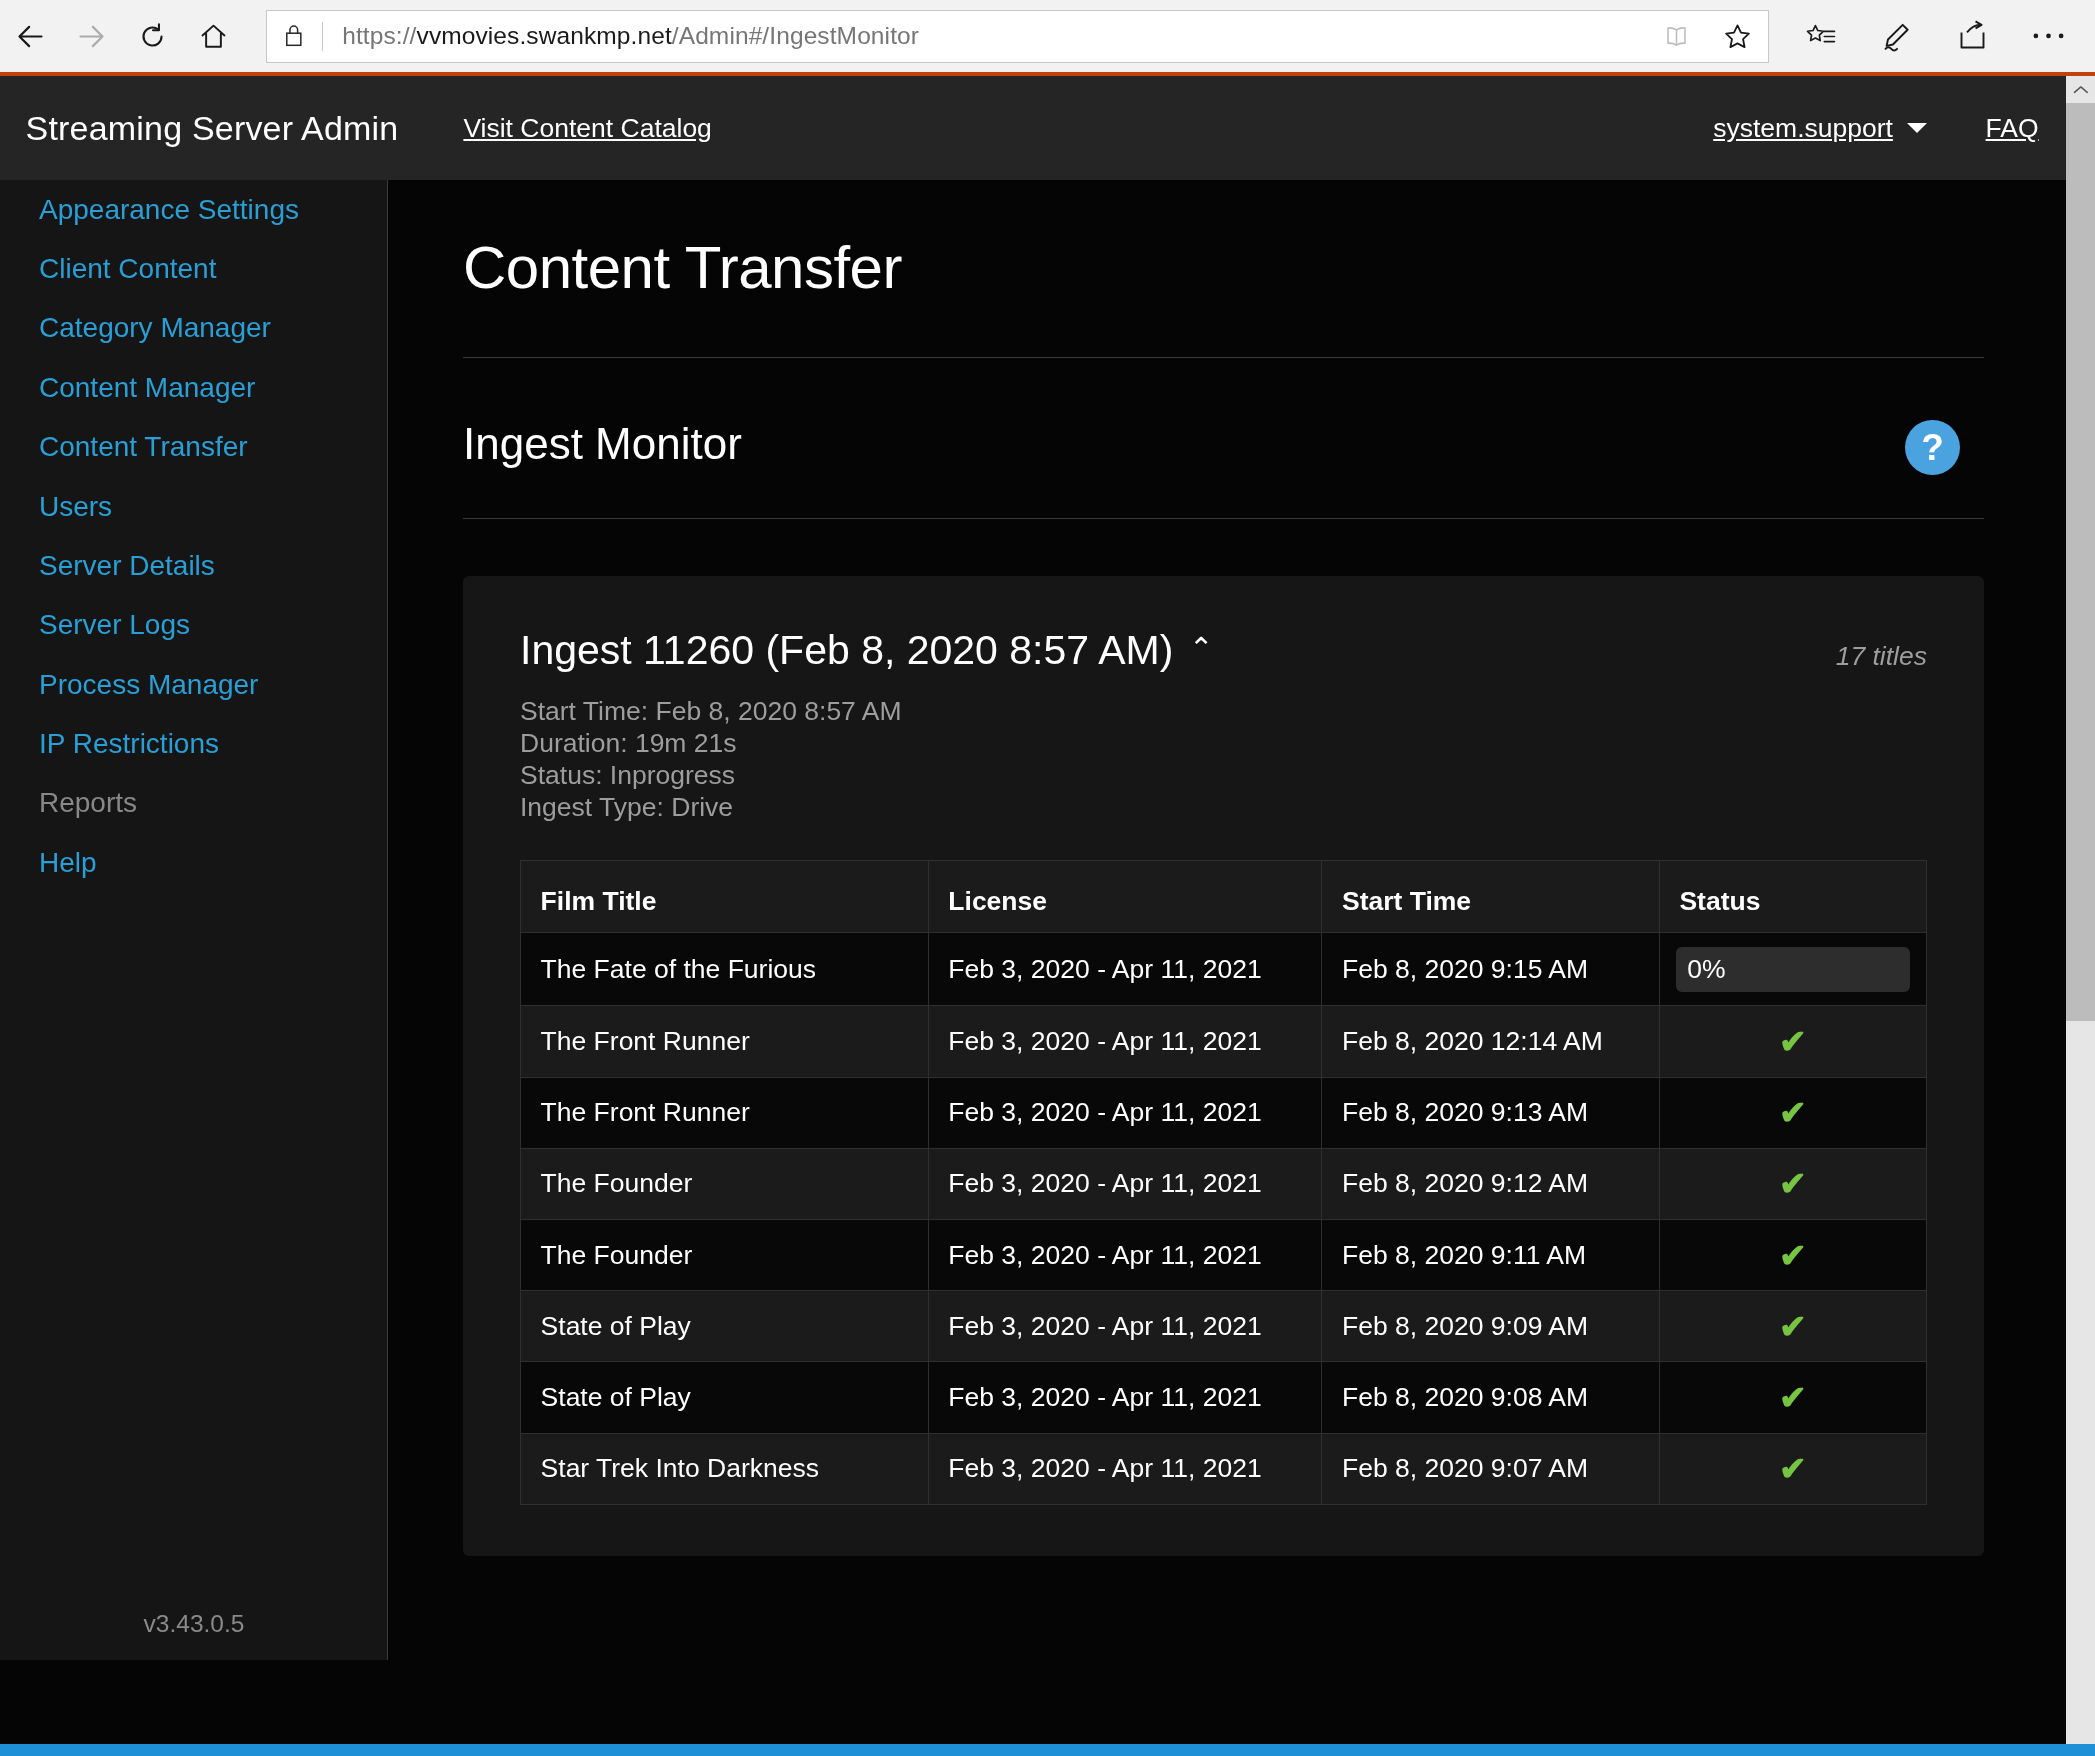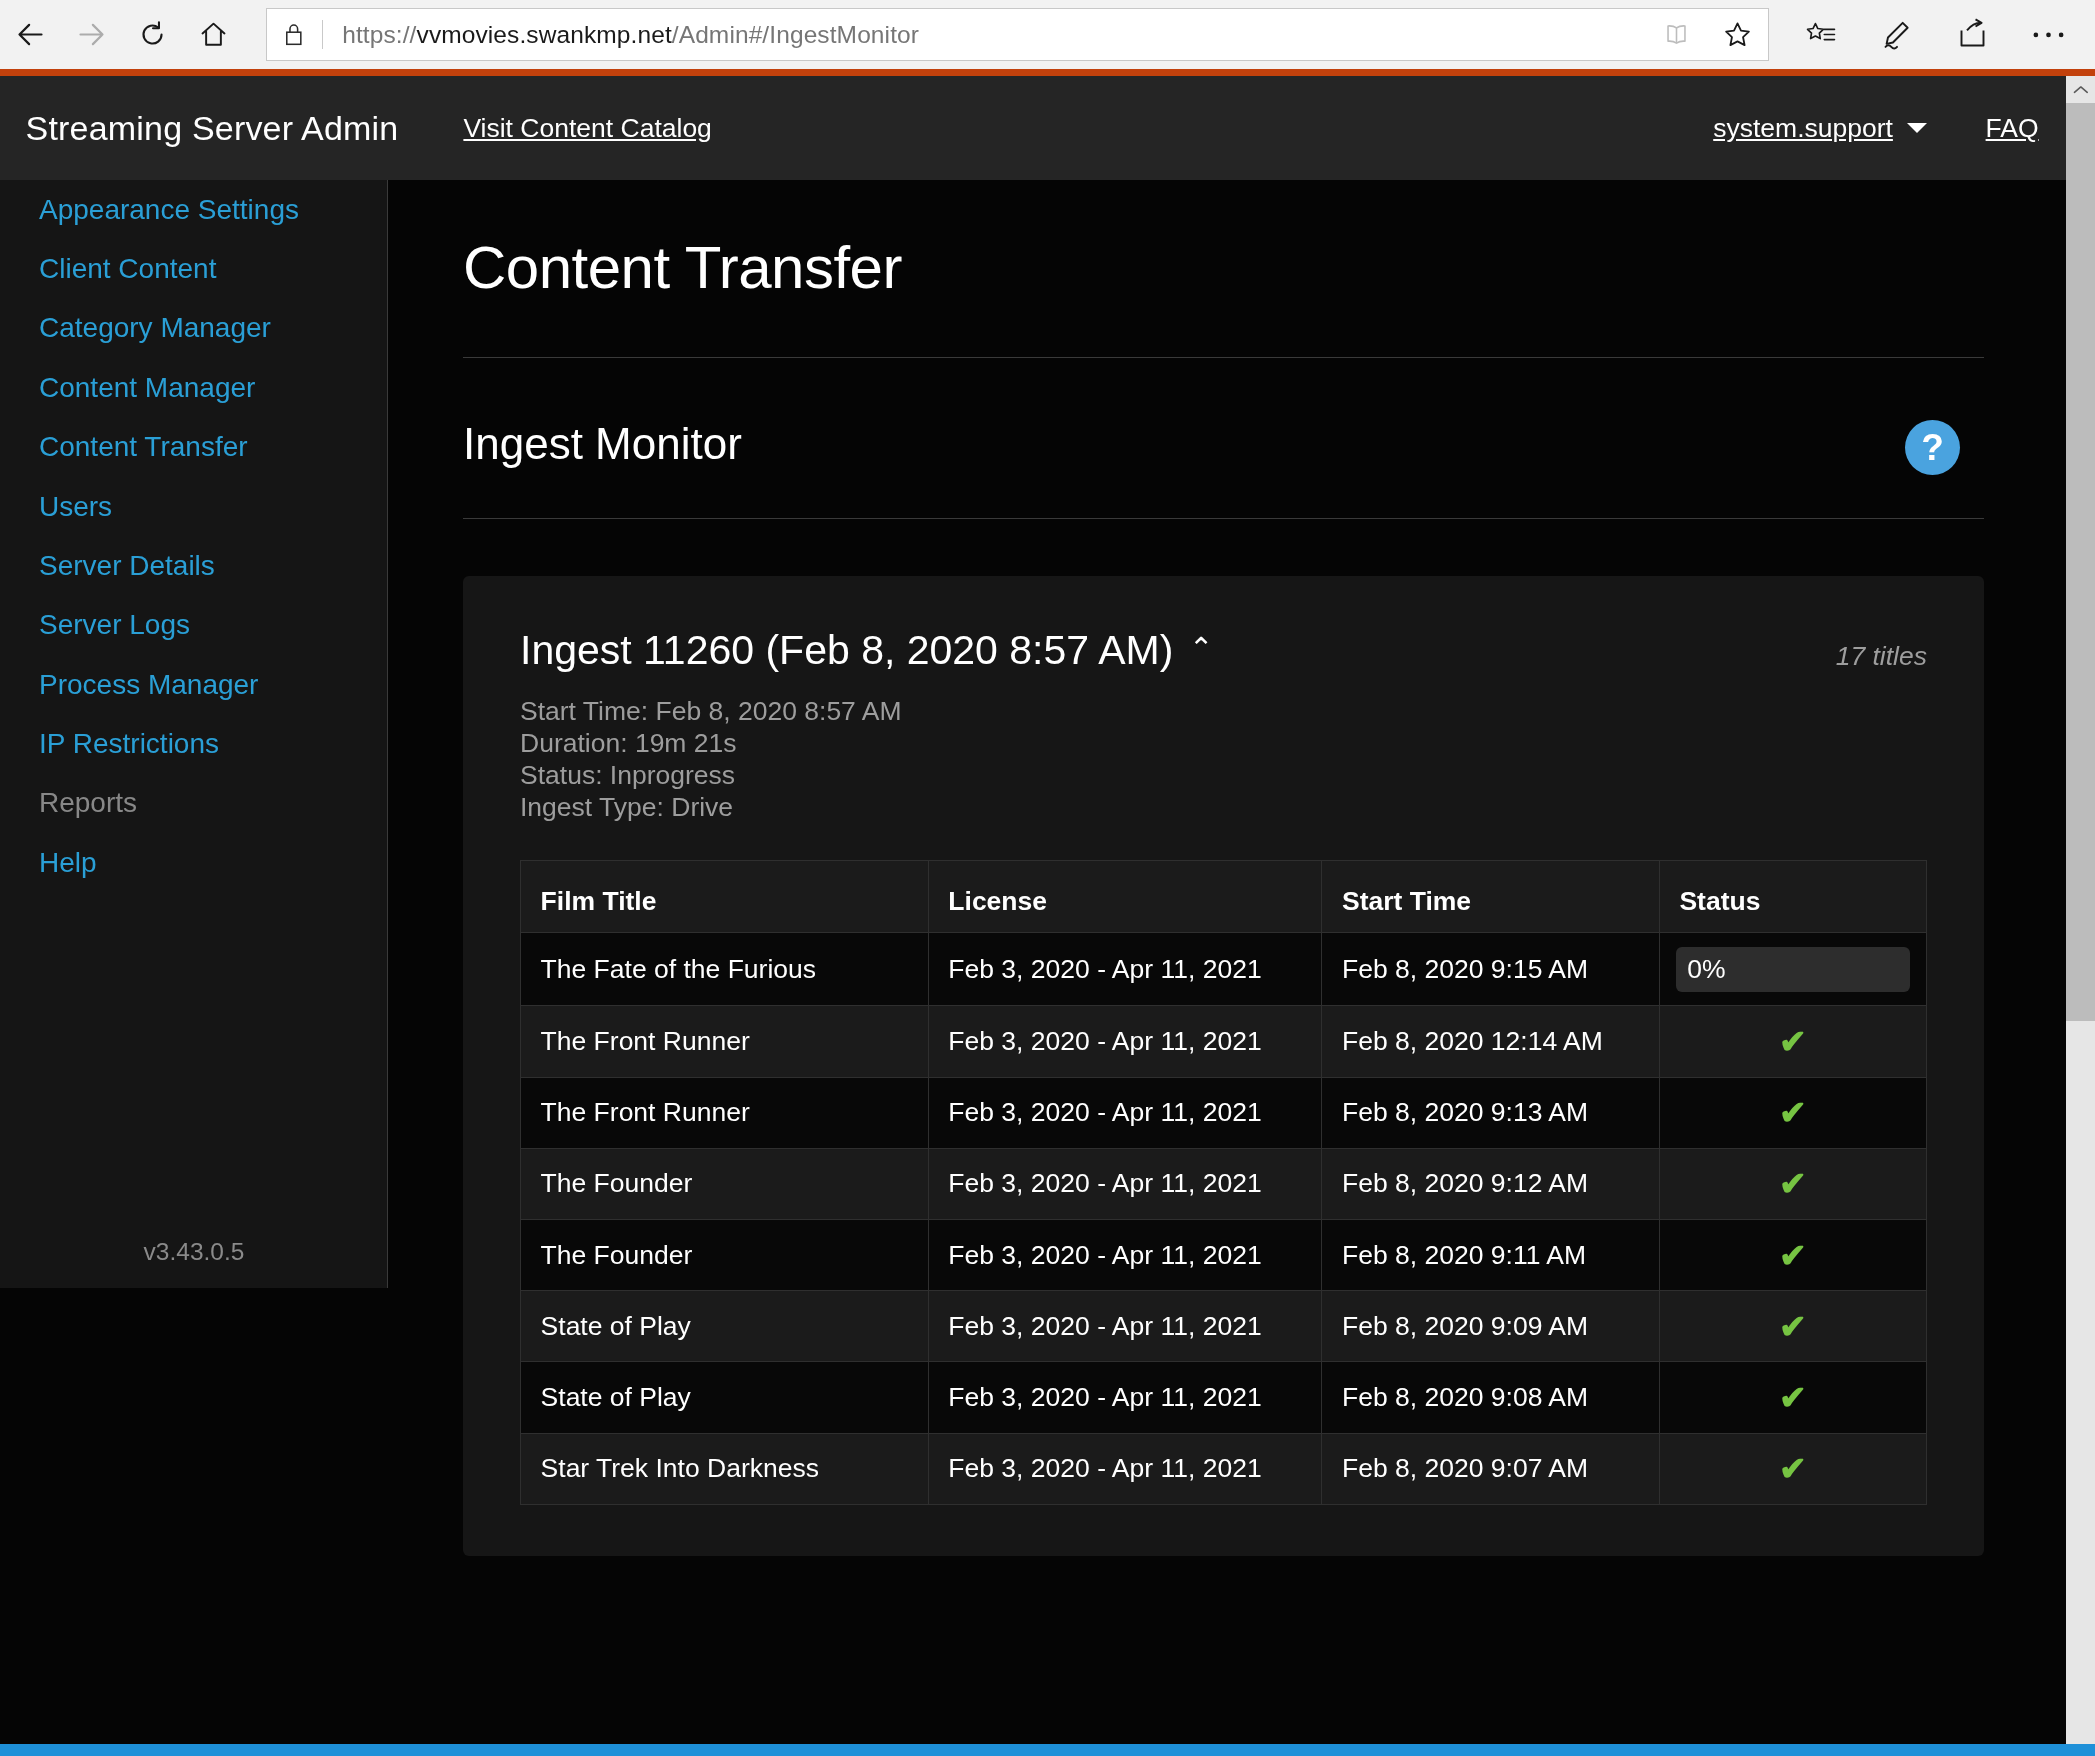--- a/index.html
+++ b/index.html
@@ -8,21 +8,21 @@
     font-family: "Liberation Sans", sans-serif;
     background: #000;
     overflow: hidden;
   }
 
   
   #browser-chrome {
     position: absolute; top: 0; left: 0;
     width: 2096px; height: 76px;
     background: #f2f2f2;
-    border-bottom: 7px solid #c2410c;
+    border-bottom: 4px solid #c2410c;
     display: flex; align-items: center;
   }
   .nav-btn {
     width: 61px; height: 61px;
     display: flex; align-items: center; justify-content: center;
     flex: 0 0 auto;
   }
   .nav-btn svg { display: block; }
   #addr-wrap {
     flex: 1 1 auto;
@@ -83,21 +83,21 @@
     vertical-align: 3.9px;
   }
   #faq-link {
     color: #fff; font-size: 26.5px; margin-left: 59px;
     text-decoration: underline; cursor: pointer;
   }
 
   
   #sidebar {
     position: absolute; top: 104px; left: 0;
-    width: 388px; height: 1108px;
+    width: 388px; height: 1480px;
     background: #151515;
     border-right: 1px solid #3a3a3a;
   }
   .side-item {
     display: block;
     color: #2a9fd6;
     font-size: 28px;
     padding: 13.7px 0 13.7px 39px;
     cursor: pointer;
     white-space: nowrap;

